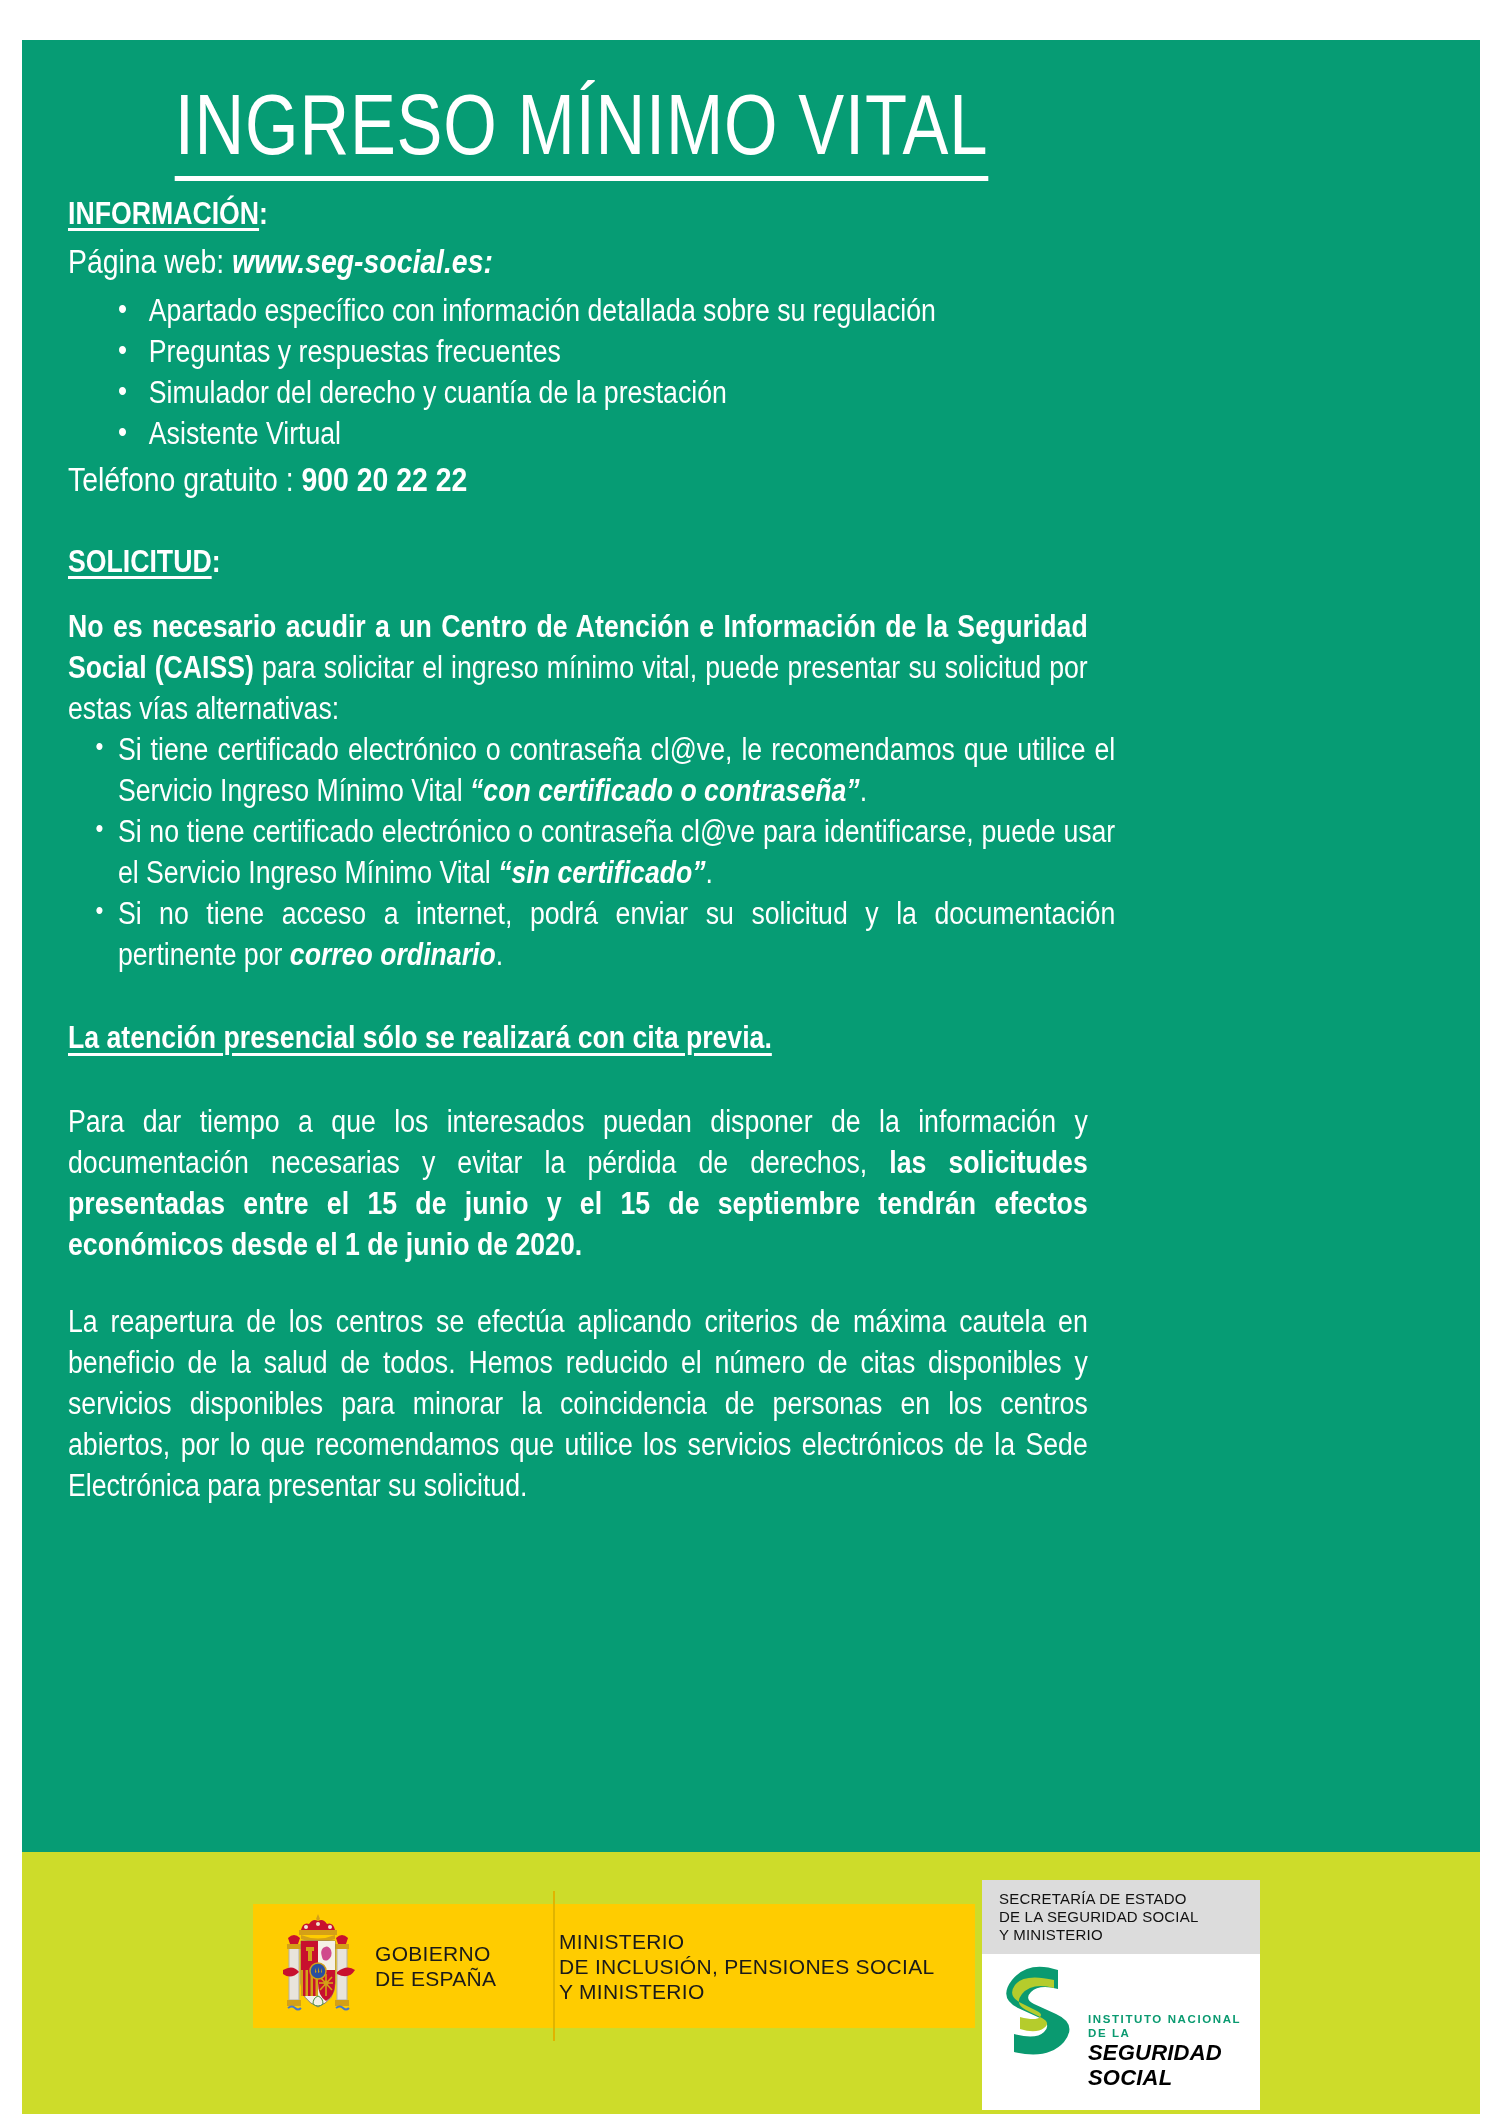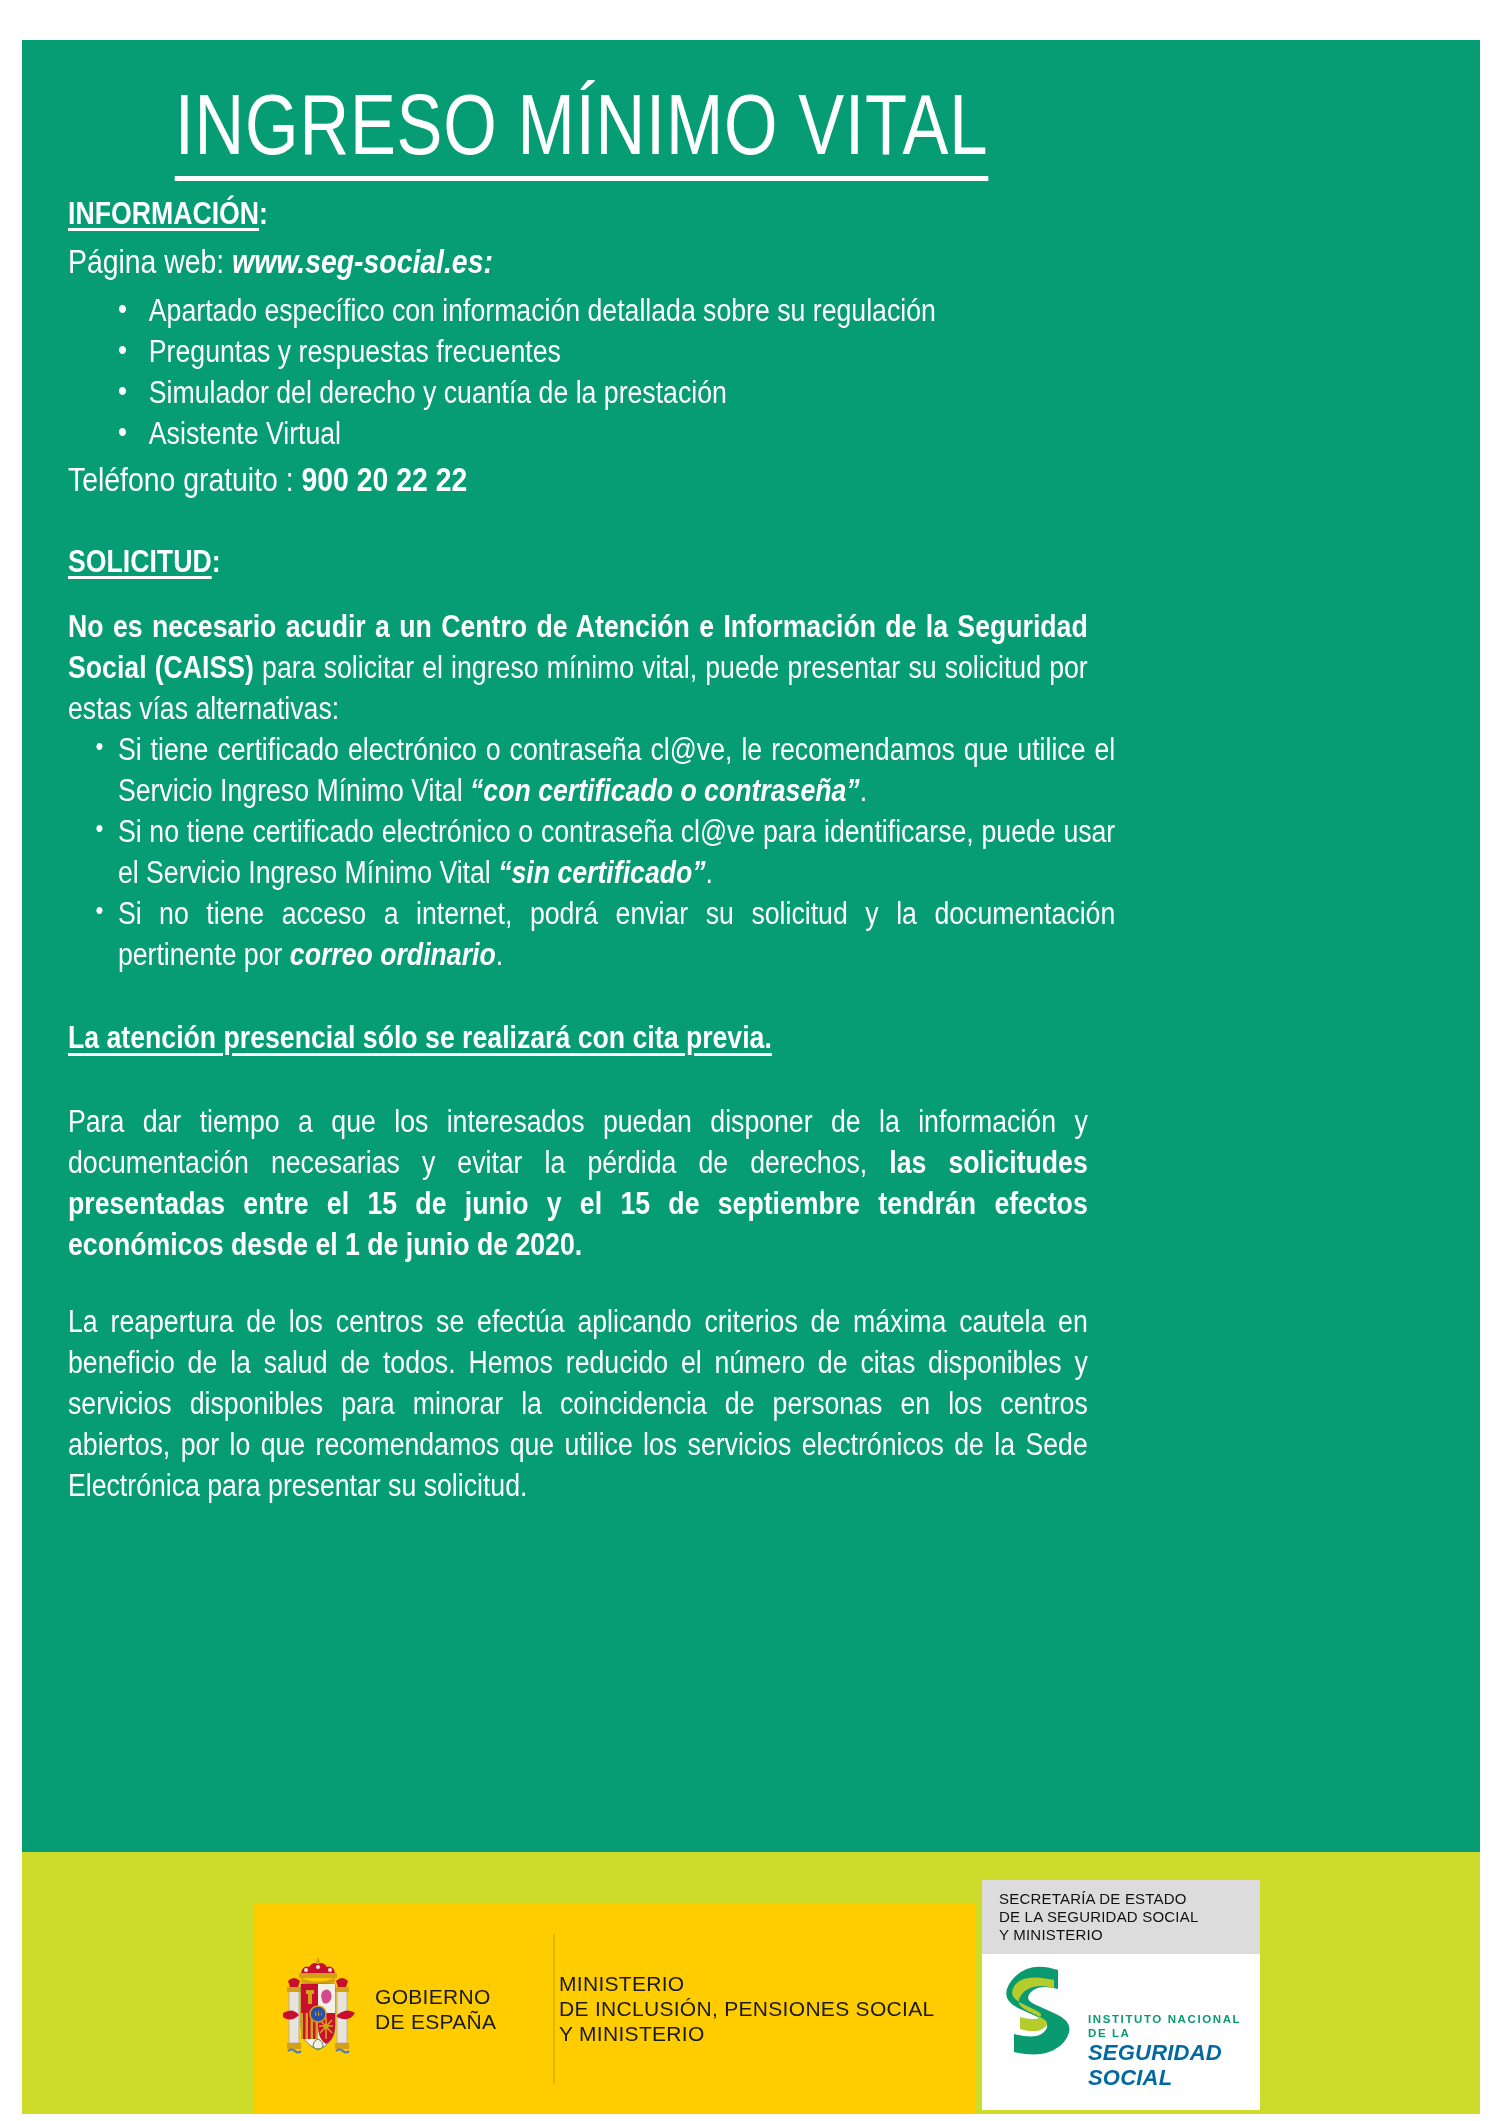--- a/index.html
+++ b/index.html
@@ -170,21 +170,21 @@
     width: 1458px;
     height: 262px;
     background: #cddc2a;
   }
 
   .gob-block {
     position: absolute;
     left: 253px;
     top: 1888px;
     width: 722px;
-    height: 209px;
+    height: 124px;
     background: #ffcc00;
     display: flex;
     align-items: center;
   }
   .gob-left {
     width: 300px;
     display: flex;
     align-items: center;
     padding-left: 22px;
     box-sizing: border-box;
@@ -258,21 +258,21 @@
     letter-spacing: 1.6px;
     font-weight: bold;
     color: #0a9a70;
     line-height: 14px;
   }
   .inss-big {
     font-size: 22px;
     font-weight: bold;
     font-style: italic;
     letter-spacing: 0.2px;
-    color: #0369a1;
+    color: #000000;
     line-height: 25px;
   }
 </style>
 </head>
 <body>
 
 <div id="poster">
 
   <div class="green-panel">
 

